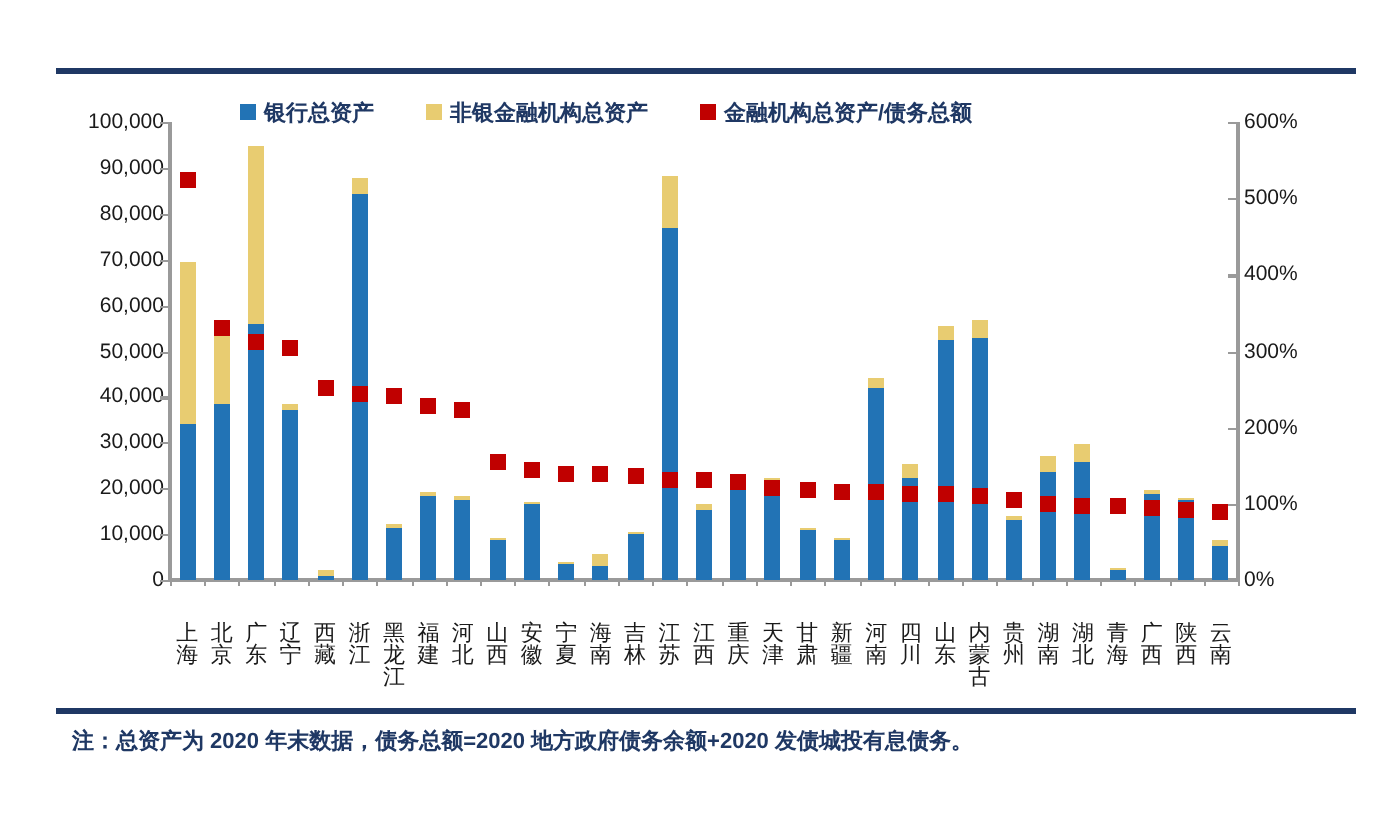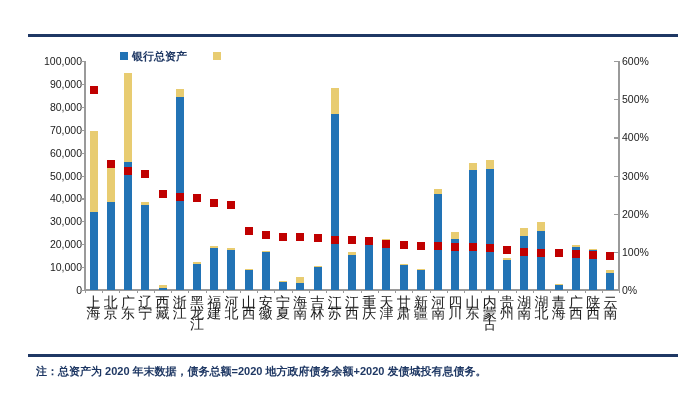--- a/index.html
+++ b/index.html
@@ -113,23 +113,23 @@
     background: #9a9a9a;
   }
   
   .xlabels {
     position: absolute;
     left: 85px; top: 296px;
     width: 534px; height: 50px;
   }
   .xlabel {
     position: absolute;
-    top: 1px;
+    top: 16px;
     width: 14px;
-    font-size: 14px;
+    font-size: 11px;
     line-height: 11px;
     color: #1a1a1a;
     text-align: center;
     word-break: break-all;
     letter-spacing: 0;
   }
   
   .rule-bottom {
     position: absolute;
     left: 28px; top: 354px;
@@ -156,20 +156,25 @@
 
   <div class="rule-top"></div>
 
   <div class="legend" id="legend">
       <div class="legend-item">
         <span class="legend-swatch" style="background: rgb(34, 115, 181);"></span>
         <span class="legend-label">银行总资产</span>
       </div>
       <div class="legend-item">
         <span class="legend-swatch" style="background: rgb(232, 204, 113);"></span>
+        <span class="legend-label">非银金融机构总资产</span>
+      </div>
+      <div class="legend-item">
+        <span class="legend-swatch" style="background: rgb(192, 0, 0);"></span>
+        <span class="legend-label">金融机构总资产/债务总额</span>
       </div>
     </div>
 
   <div class="plot-wrap">
     <div class="axis-left-labels" id="axis-left">
         <div class="tick-label left" style="top: 230px;">0</div>
         <div class="tick-label left" style="top: 207.1px;">10,000</div>
         <div class="tick-label left" style="top: 184.2px;">20,000</div>
         <div class="tick-label left" style="top: 161.3px;">30,000</div>
         <div class="tick-label left" style="top: 138.4px;">40,000</div>

